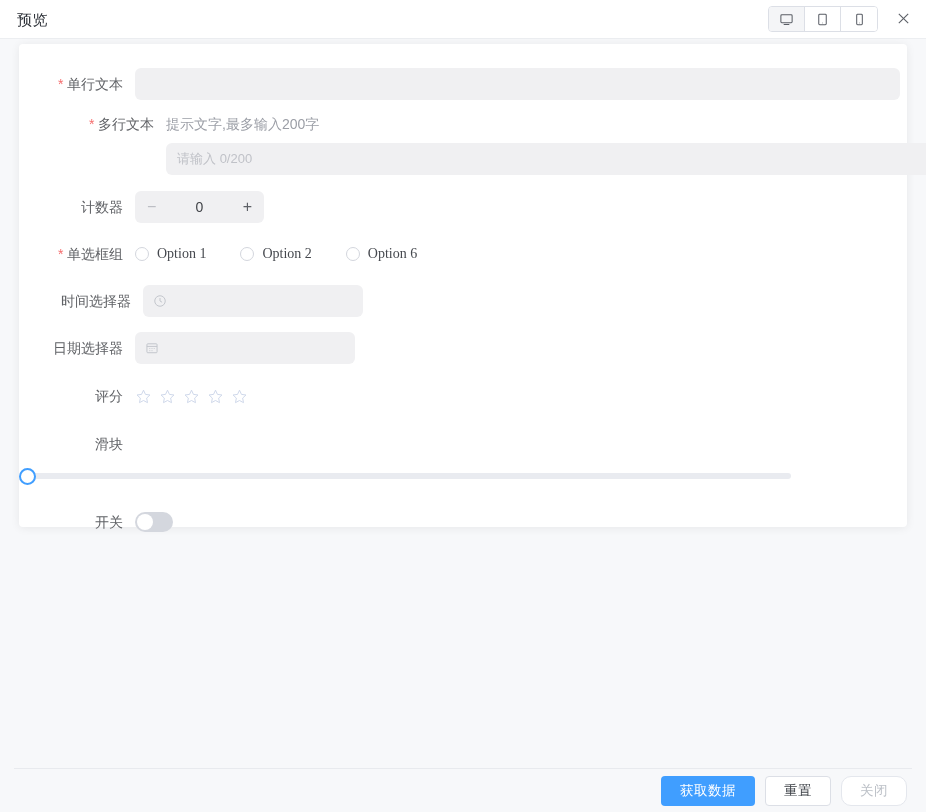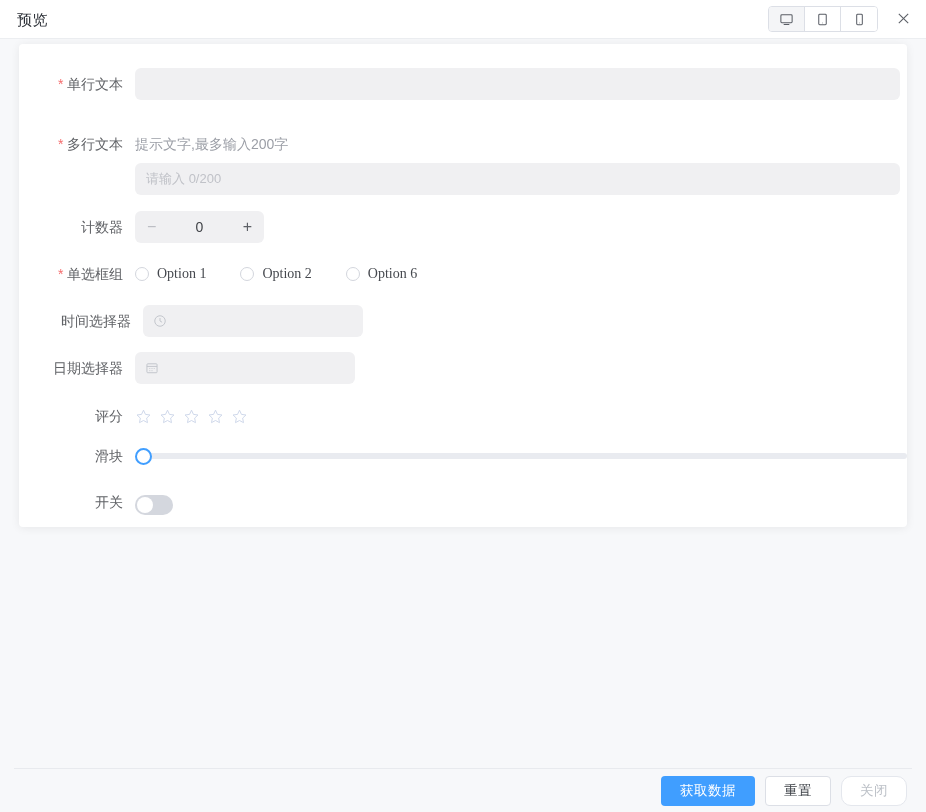--- a/index.html
+++ b/index.html
@@ -305,21 +305,21 @@
 
 <div class="card">
 
   <div class="form-row" style="margin-top:12px;">
     <div class="lbl req">单行文本</div>
     <div class="field">
       <div class="fake-input input-wide"></div>
     </div>
   </div>
 
-  <div class="form-row" style="margin-top:28px;">
+  <div class="form-row" style="margin-top:8px;padding-left:31px;">
     <div class="lbl req">多行文本</div>
     <div class="field">
       <div class="helptext">提示文字,最多输入200字</div>
       <div class="fake-input input-wide" style="margin-top:3px;">
         <span>请输入</span>
         <span class="cnt">0/200</span>
       </div>
     </div>
   </div>
 
@@ -415,31 +415,31 @@
           </span>
         <span>
             <svg width="17" height="17" viewBox="0 0 20 20" fill="none" stroke="#ccd5e8" stroke-width="1.1" stroke-linejoin="round">
               <polygon points="10,2.6 12.3,7.5 17.6,8.2 13.7,11.9 14.7,17.2 10,14.7 5.3,17.2 6.3,11.9 2.4,8.2 7.7,7.5"></polygon>
             </svg>
           </span>
       </div>
     </div>
   </div>
 
-  <div class="form-row" style="margin-top:8px;">
+  <div class="form-row" style="margin-top:16px;flex-direction:column;">
     <div class="lbl">滑块</div>
     <div class="field">
       <div class="slider-wrap">
         <div class="slider-track"></div>
         <div class="slider-handle"></div>
       </div>
     </div>
   </div>
 
-  <div class="form-row" style="margin-top:14px;align-items:center;">
+  <div class="form-row" style="margin-top:14px;">
     <div class="lbl">开关</div>
     <div class="field">
       <div class="switch">
         <div class="knob"></div>
       </div>
     </div>
   </div>
 
 </div>
 

